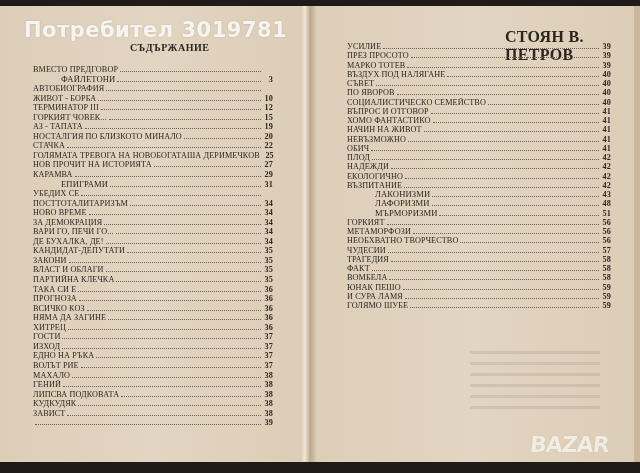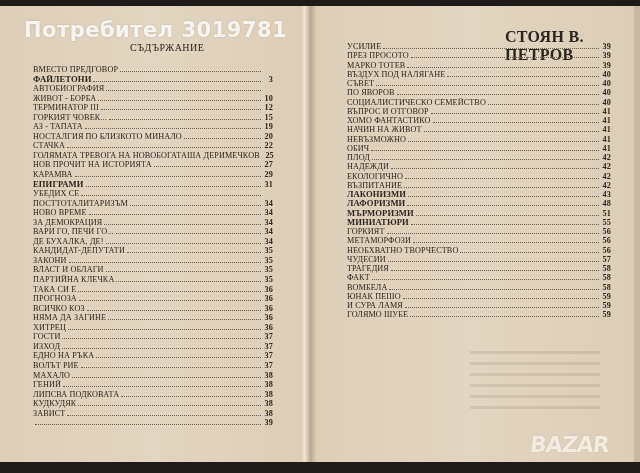--- a/index.html
+++ b/index.html
@@ -30,21 +30,21 @@
       position:absolute; left:0; top:462px; width:640px; height:11px; background:#1f1b18;
     }
     .watermark {
       position:absolute; left:24px; top:18px;
       font-family: "DejaVu Sans", sans-serif; font-weight:bold;
       font-size:21px; color:rgba(255,255,255,0.85); letter-spacing:0.5px;
       text-shadow: 0 0 2px rgba(0,0,0,0.15);
     }
     .toc-title {
       position:absolute; left:130px; top:42px;
-      font-size:10px; font-weight:normal; color:#2a2520; letter-spacing:0.5px;
+      font-size:10px; font-weight:bold; color:#2a2520; letter-spacing:0.5px;
     }
     .running-head {
       position:absolute; left:505px; top:28px;
       font-size:16px; font-weight:bold; color:#2a2520; letter-spacing:0.3px;
     }
     .toc {
       position:absolute; list-style:none; margin:0; padding:0;
       font-size:8.2px; color:#2b2621; letter-spacing:0.1px;
     }
     .toc.left { left:33px; top:65px; width:240px; }
@@ -52,21 +52,21 @@
     .toc li {
       display:flex; align-items:baseline; height:9.55px; line-height:9.55px;
       white-space:nowrap;
     }
     .toc.right li { height:9.25px; line-height:9.25px; }
     .toc li .label { flex:0 0 auto; padding-right:2px; }
     .toc li .leader {
       flex:1 1 auto; border-bottom:1px dotted #6a5f52; height:0; margin-bottom:2px;
     }
     .toc li .pg { flex:0 0 auto; padding-left:2px; min-width:10px; text-align:right; font-weight:bold; }
-    .toc li.section .label { font-weight:bold; font-size:8.6px; }
+    .toc li.section .label { font-weight:normal; font-size:8.6px;margin-left:28px; }
     .bazar {
       position:absolute; left:530px; top:432px;
       font-family:"DejaVu Sans", sans-serif; font-weight:bold; font-size:22px;
       color:#f2ece2; letter-spacing:-1px; transform:skewX(-6deg);
       text-shadow: 0 0 1px #b7a98f;
     }
     .ghost {
       position:absolute; left:470px; top:345px; width:130px; height:60px;
       opacity:0.15;
       background: repeating-linear-gradient(180deg, #6d6358 0 3px, transparent 3px 11px);
@@ -368,25 +368,20 @@
     <li class="section">
       <span class="label">ЛАФОРИЗМИ</span>
       <span class="leader"></span>
       <span class="pg">48</span>
     </li>
     <li class="section">
       <span class="label">МЪРМОРИЗМИ</span>
       <span class="leader"></span>
       <span class="pg">51</span>
     </li>
-    <li class="section">
-      <span class="label">МИНИАТЮРИ</span>
-      <span class="leader"></span>
-      <span class="pg">55</span>
-    </li>
     <li class="item">
       <span class="label">ГОРКИЯТ</span>
       <span class="leader"></span>
       <span class="pg">56</span>
     </li>
     <li class="item">
       <span class="label">МЕТАМОРФОЗИ</span>
       <span class="leader"></span>
       <span class="pg">56</span>
     </li>

